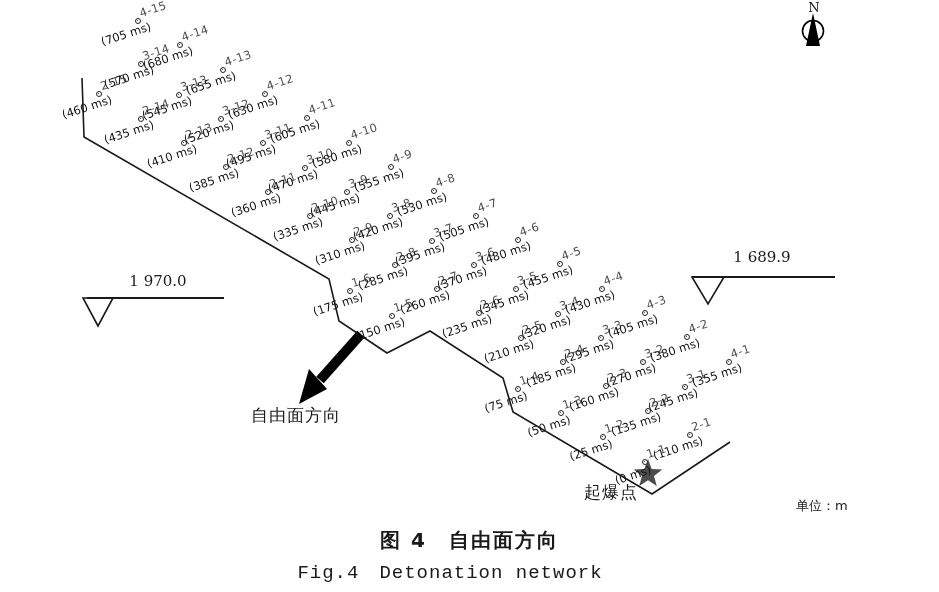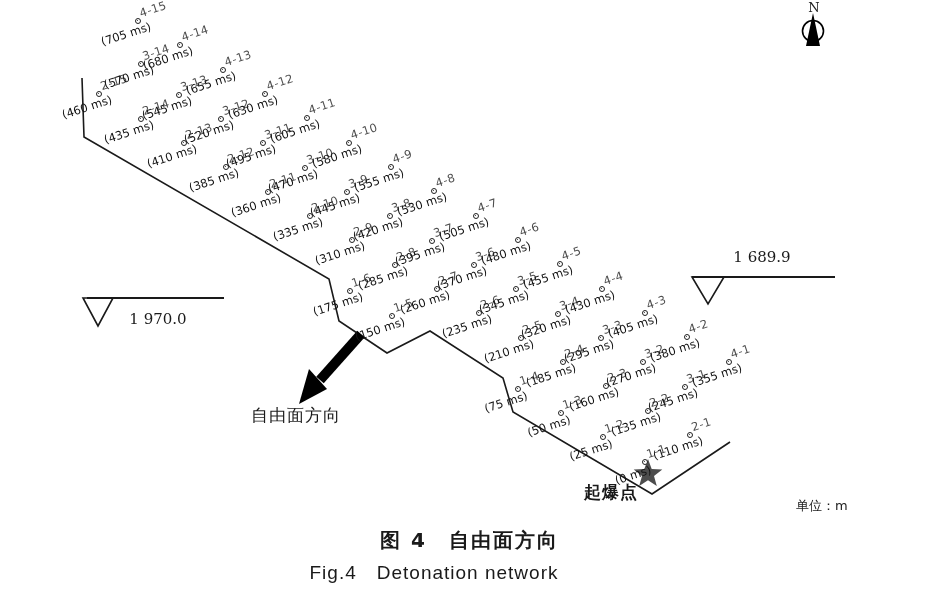--- a/index.html
+++ b/index.html
@@ -11,29 +11,29 @@
   .hole{position:absolute;width:0;height:0;}
   .ring{position:absolute;left:-3px;top:-3px;width:6px;height:6px;
         border:1.4px solid #222;border-radius:50%;box-sizing:border-box;background:#fff;}
   .ring::after{content:"";position:absolute;left:1px;top:1px;width:1.2px;height:1.2px;background:#222;border-radius:50%;}
   .hid{position:absolute;left:4px;top:-15px;transform:rotate(-18deg);transform-origin:left bottom;
        font-size:11.5px;letter-spacing:.4px;color:#4f4f4f;white-space:nowrap;}
   .ht{position:absolute;left:-12px;top:13px;transform:translate(-50%,-50%) rotate(-18deg);
       font-size:11.5px;color:#141414;white-space:nowrap;}
   
   .north-n{left:804px;top:0px;width:20px;text-align:center;font-family:"DejaVu Serif",serif;font-size:13px;}
-  .elev-l{left:108px;top:272px;width:100px;text-align:center;font-family:"DejaVu Serif",serif;font-size:15px;margin-top:38px;}
+  .elev-l{left:108px;top:272px;width:100px;text-align:center;font-family:"DejaVu Serif",serif;font-size:15px;}
   .elev-r{left:712px;top:248px;width:100px;text-align:center;font-family:"DejaVu Serif",serif;font-size:15px;}
   .freeface{left:251px;top:404px;font-size:17px;letter-spacing:1px;}
-  .initpt{left:584px;top:481px;font-size:17px;letter-spacing:1px;font-weight:bold;}
+  .initpt{left:584px;top:481px;font-size:17px;letter-spacing:1px;}
   .unit{left:796px;top:497px;font-size:13px;}
   .cap-cn{left:0;top:527px;width:939px;text-align:center;font-size:20px;font-weight:bold;letter-spacing:2px;}
   .cap-cn .gap{display:inline-block;width:22px;}
   .cap-en{left:0;top:562px;width:868px;text-align:center;
-          font-family:Liberation Sans, sans-serif;font-size:19px;letter-spacing:1px;}
+          font-family:Liberation Mono, monospace;font-size:19px;letter-spacing:1px;padding-left:16px;}
   .cap-en .gap{display:inline-block;width:20px;}
 </style>
 </head>
 <body>
 
 <div class="stage">
 
   <svg width="939" height="592" viewBox="0 0 939 592">
 
     <polyline points="82,78 84,137 329,279 339,321 387,353 430,331 503,378 513,412 652,494 730,442" fill="none" stroke="#1a1a1a" stroke-width="1.6"></polyline>

